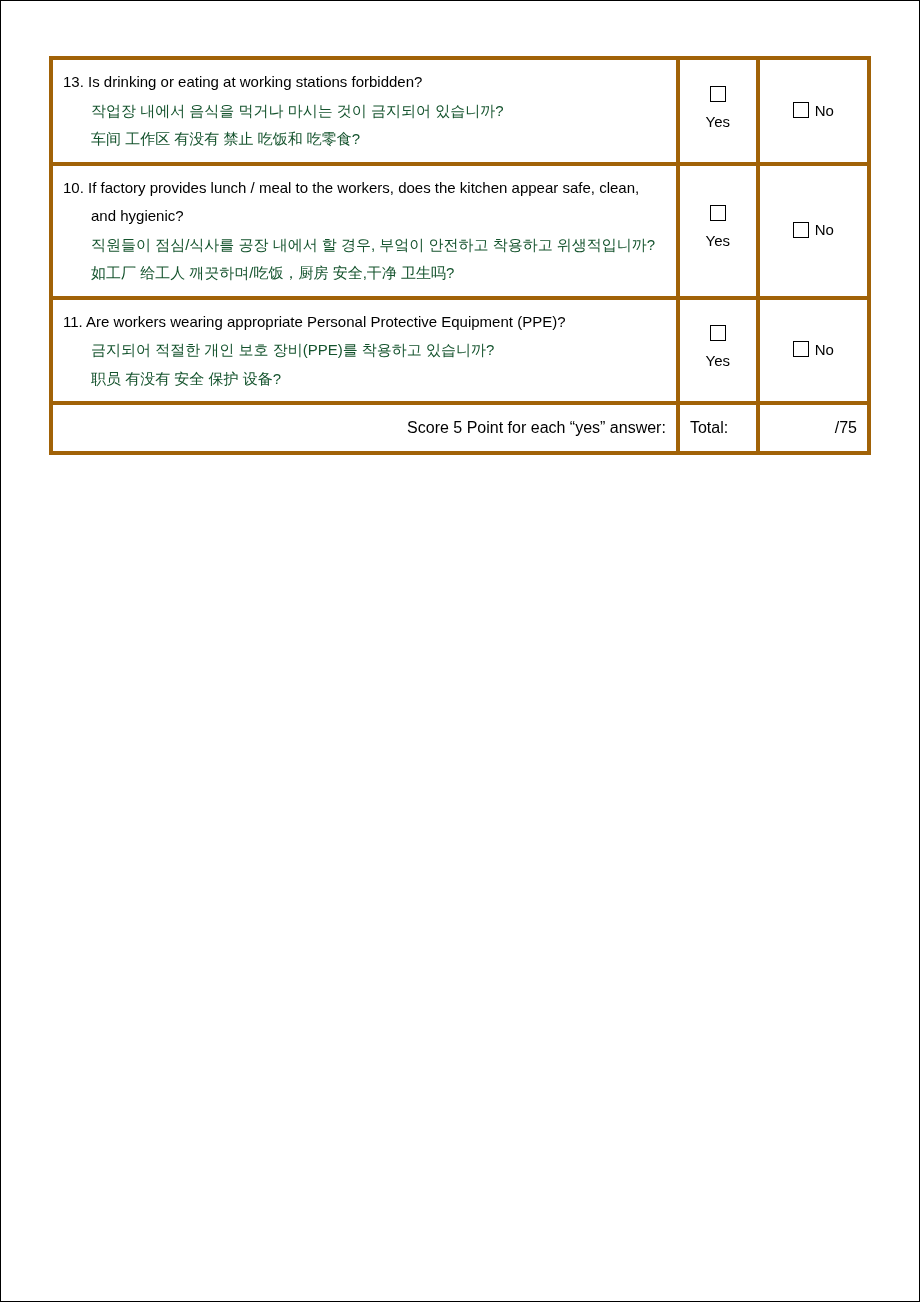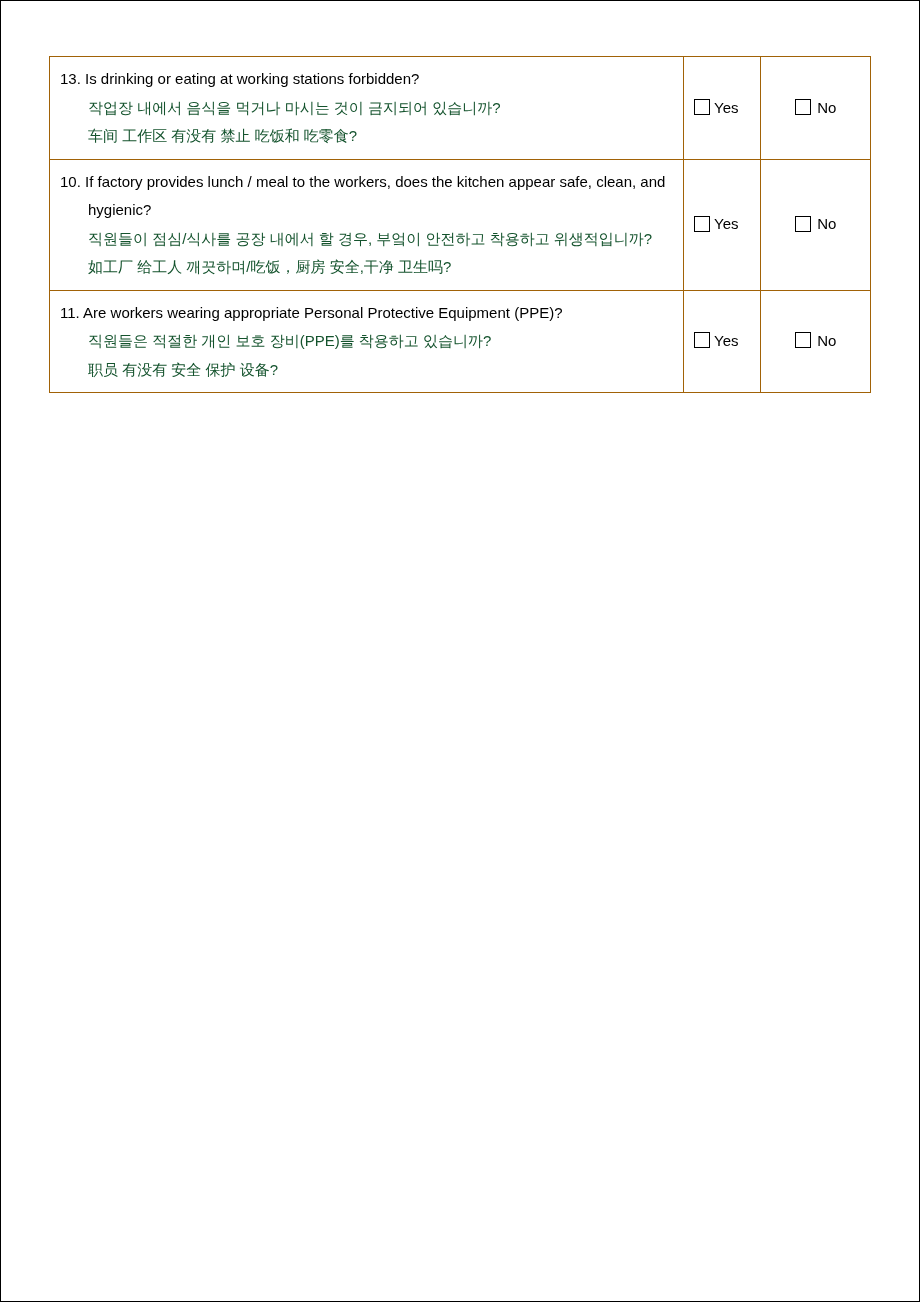--- a/index.html
+++ b/index.html
@@ -17,21 +17,21 @@
     }
     .content {
       padding: 55px 48px 0 48px;
     }
     table.questionnaire {
       width: 100%;
       border-collapse: collapse;
       font-size: 15px;
     }
     table.questionnaire td {
-      border: 1px solid #a16207;
+      border: 4px solid #a16207;
       padding: 8px 10px;
       vertical-align: middle;
       line-height: 1.9;
     }
     td.question {
       width: 610px;
       color: #000;
       vertical-align: top;
     }
     td.question .en {
@@ -71,21 +71,21 @@
       border: 1.5px solid #000;
       vertical-align: middle;
       margin-bottom: 2px;
       box-sizing: border-box;
     }
     .no-cell .checkbox {
       margin-right: 6px;
     }
     .yes-stack {
       display: flex;
-      flex-direction: row;
+      flex-direction: column;
       align-items: center;
       gap: 4px;
     }
     .no-stack {
       display: flex;
       align-items: center;
       justify-content: center;
       text-align: center;
     }
     td.footer-label {
@@ -151,33 +151,38 @@
             <div class="no-stack">
               <span class="checkbox"></span>
               <span>No</span>
             </div>
           </td>
         </tr>
 
         <tr>
           <td class="question">
             <span class="en en-wrap"><span>11.</span> <span>Are workers wearing appropriate Personal Protective Equipment (PPE)?</span></span>
-            <span class="ko">직원들은 적절한 개인 보호 장비(PPE)를 착용하고 있습니까?</span>
+            <span class="ko">금지되어 적절한 개인 보호 장비(PPE)를 착용하고 있습니까?</span>
             <span class="zh">职员 有没有 安全 保护 设备?</span>
           </td>
           <td class="yes-cell">
             <div class="yes-stack">
               <span class="checkbox"></span>
               <span>Yes</span>
             </div>
           </td>
           <td class="no-cell">
             <div class="no-stack">
               <span class="checkbox"></span>
               <span>No</span>
             </div>
           </td>
         </tr>
 
+        <tr>
+          <td class="footer-label">Score 5 Point for each “yes” answer:</td>
+          <td class="footer-total">Total:</td>
+          <td class="footer-score">/75</td>
+        </tr>
       </tbody>
     </table>
   </div>
 </div>
 
 </body></html>

